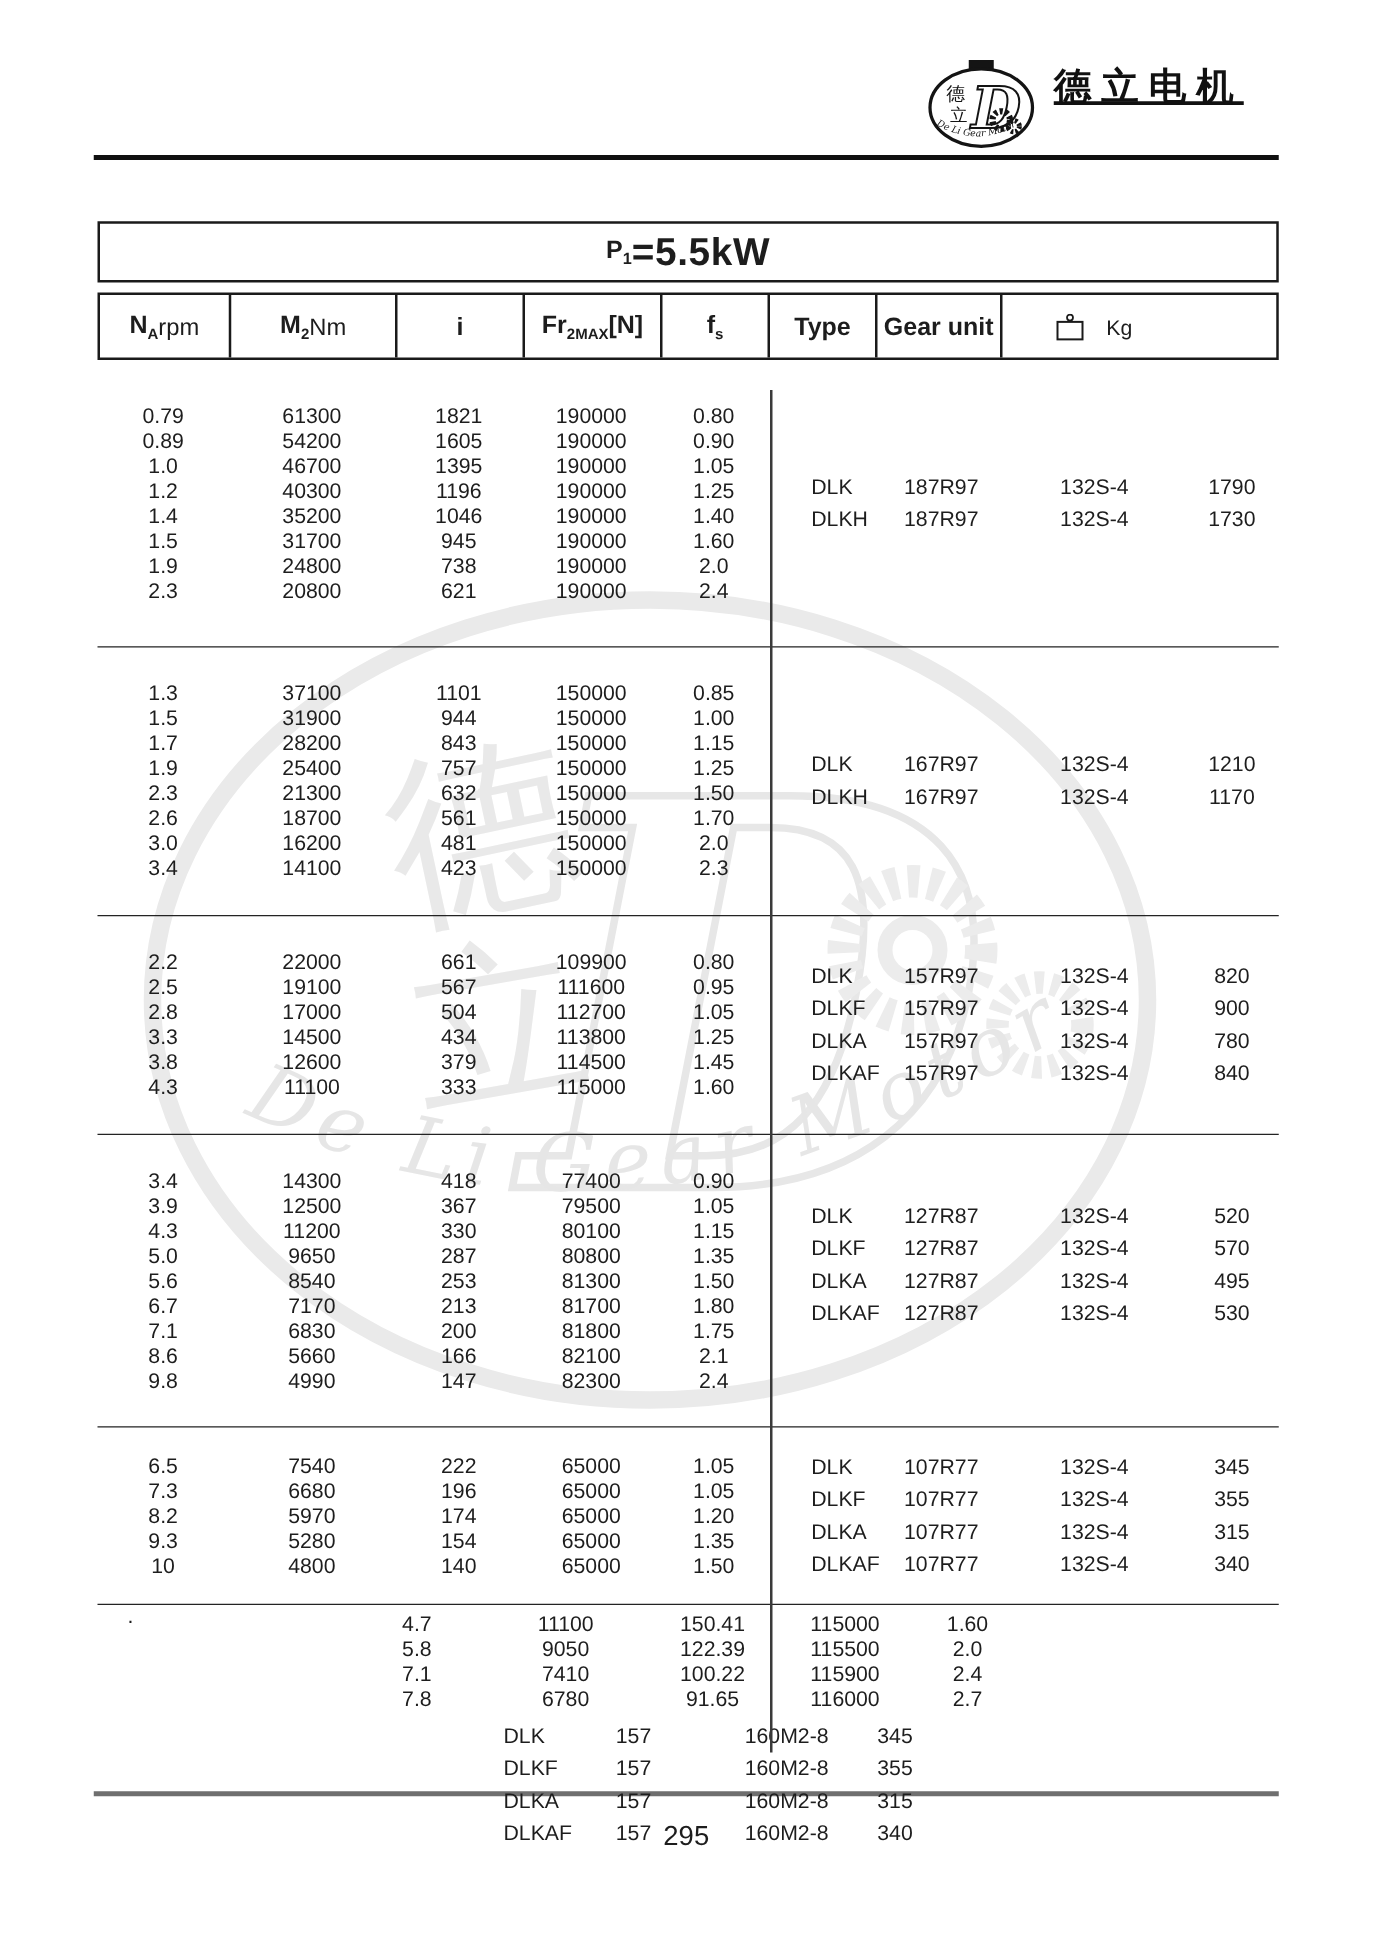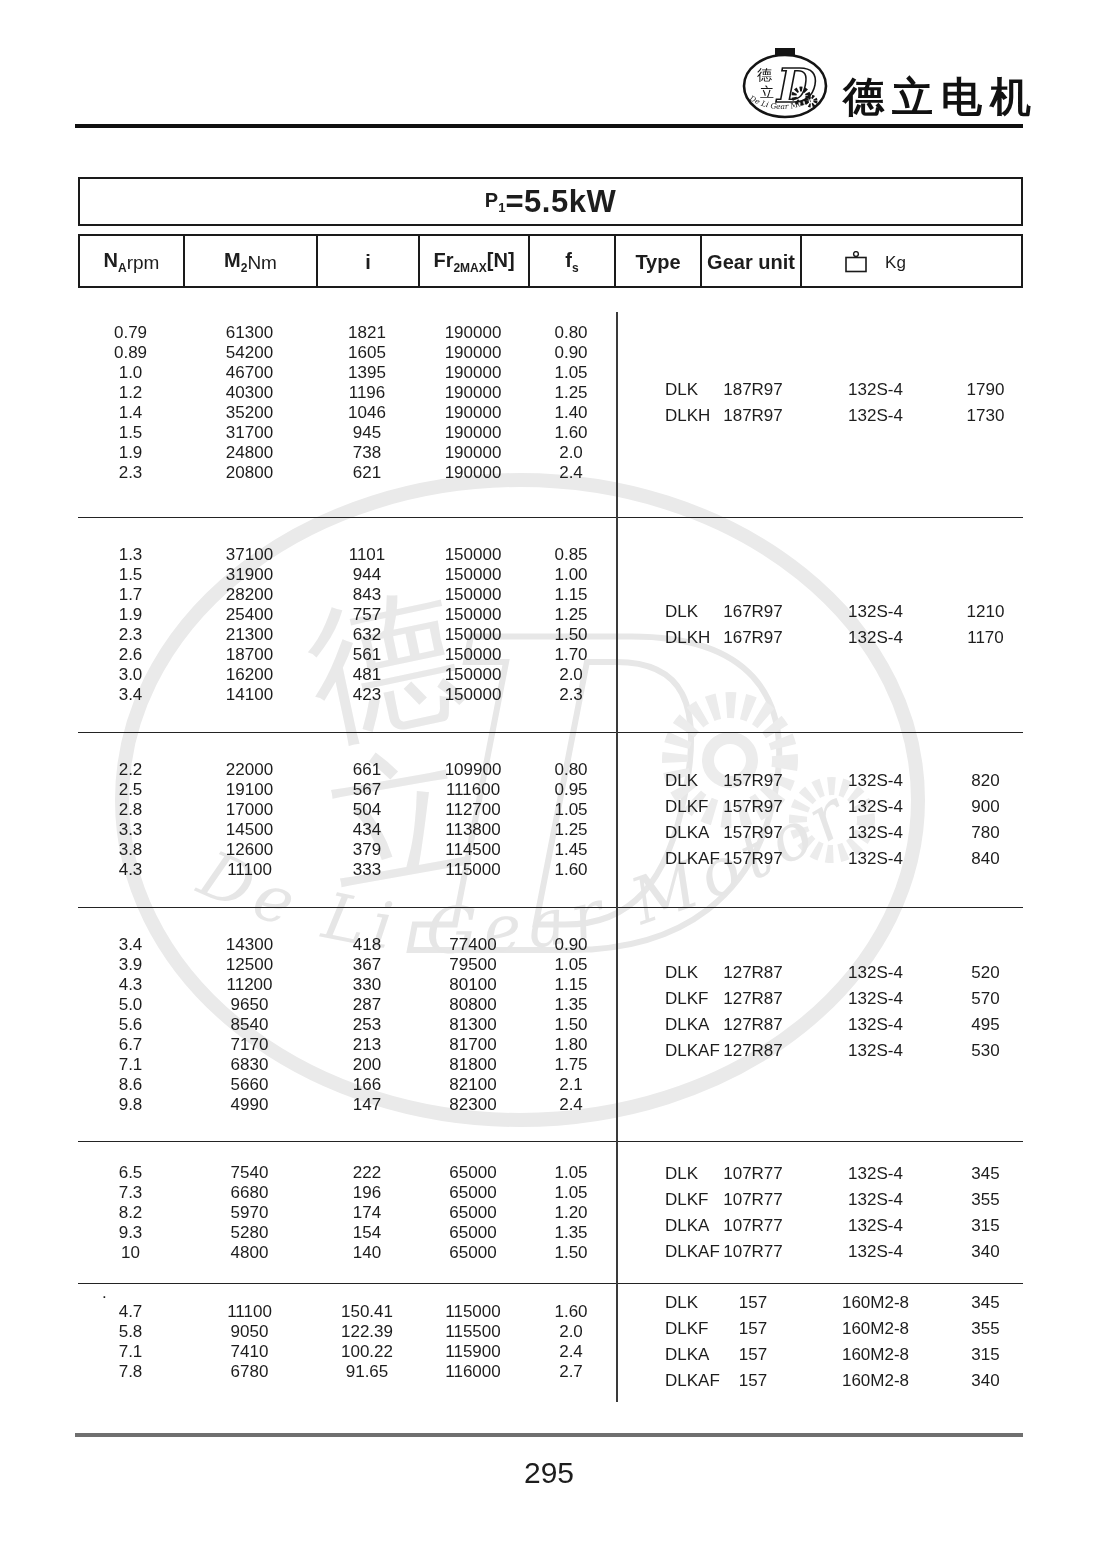--- a/index.html
+++ b/index.html
@@ -4,23 +4,23 @@
 <style>
   html,body{margin:0;padding:0;background:#fff;}
   .page{
     position:relative; width:1100px; height:1555px; background:#ffffff;
     font-family:"Liberation Sans", sans-serif; color:#1d1d1d; overflow:hidden;
     margin:0 auto;
   }
   
   .brand-logo{position:absolute; left:741px; top:44px; width:88px; height:76px;}
   .brand-name{
-    position:absolute; left:843px; top:70px; width:182px; height:54px;
-    font-family:"DejaVu Serif", serif; font-weight:bold; font-size:41px;
-    letter-spacing:8px; color:#111; white-space:nowrap;
+    position:absolute; left:843px; top:49px; width:182px; height:54px;
+    font-family:"DejaVu Serif", serif; font-weight:bold; font-size:30px;
+    letter-spacing:8px; color:#111; white-space:nowrap;text-decoration:underline;
   }
   .header-rule{position:absolute; left:75px; top:124px; width:948px; height:4px; background:#101010;}
 
   
   .watermark{position:absolute; left:90px; top:470px; width:860px; height:700px; z-index:0;}
 
   
   .title-box{
     position:absolute; left:78px; top:177px; width:941px; height:45px;
     border:2px solid #1a1a1a; display:flex; align-items:center; justify-content:center;
@@ -50,35 +50,35 @@
 
   
   .tbody{position:absolute; left:78px; top:288px; width:945px; z-index:1;}
   .block{display:flex; border-bottom:1.5px solid #232323; box-sizing:border-box;align-items:center;}
   .block:last-child{border-bottom:none;}
   .block:nth-child(1){height:230px;}
   .block:nth-child(2){height:215px;}
   .block:nth-child(3){height:175px;}
   .block:nth-child(4){height:234px;}
   .block:nth-child(5){height:142px;}
-  .block:nth-child(6){height:116px;}
+  .block:nth-child(6){height:116px;flex-direction:column;}
   .block:nth-child(4) .bright{transform:translateY(-13px);}
   .bleft{width:539px; display:flex; flex-direction:column; justify-content:space-around; padding:6px 0;}
   .bright{flex:1; display:flex; flex-direction:column; justify-content:center;}
   .brow{display:grid; grid-template-columns:105px 133px 102px 110px 86px; align-items:center;}
   .brow span{text-align:center; font-size:17px;}
   .rrow{display:grid; grid-template-columns:86px 100px 145px auto; align-items:center; height:26px;}
   .rrow span{text-align:center; font-size:17px;}
-  .rrow .cell-type{text-align:left; padding-left:48px;}
+  .rrow .cell-type{text-align:left; padding-left:32px;}
   .vdivider{position:absolute; left:616px; top:312px; width:1.5px; height:1090px; background:#3a3a3a; z-index:1;}
   .stray-dot{position:absolute; left:102px; top:1283px; font-size:17px; z-index:1;}
 
   
   .footer-rule{position:absolute; left:75px; top:1433px; width:948px; height:4px; background:#6f6f6f;}
-  .page-number{position:absolute; left:75px; top:1456px; width:948px; text-align:center; font-size:30px; color:#1d1d1d;}
+  .page-number{position:absolute; left:75px; top:1456px; width:948px; text-align:center; font-size:22px; color:#1d1d1d;}
 </style>
 </head>
 <body>
 
 <div class="page">
 
   <svg class="brand-logo" viewBox="0 0 88 76">
     <rect x="34" y="4" width="20" height="8" fill="#141414"></rect>
     <ellipse cx="44" cy="42" rx="41" ry="31" fill="none" stroke="#141414" stroke-width="2.6"></ellipse>
     <text x="16" y="36" font-size="15" font-family="DejaVu Serif, serif" fill="#141414">德</text>

